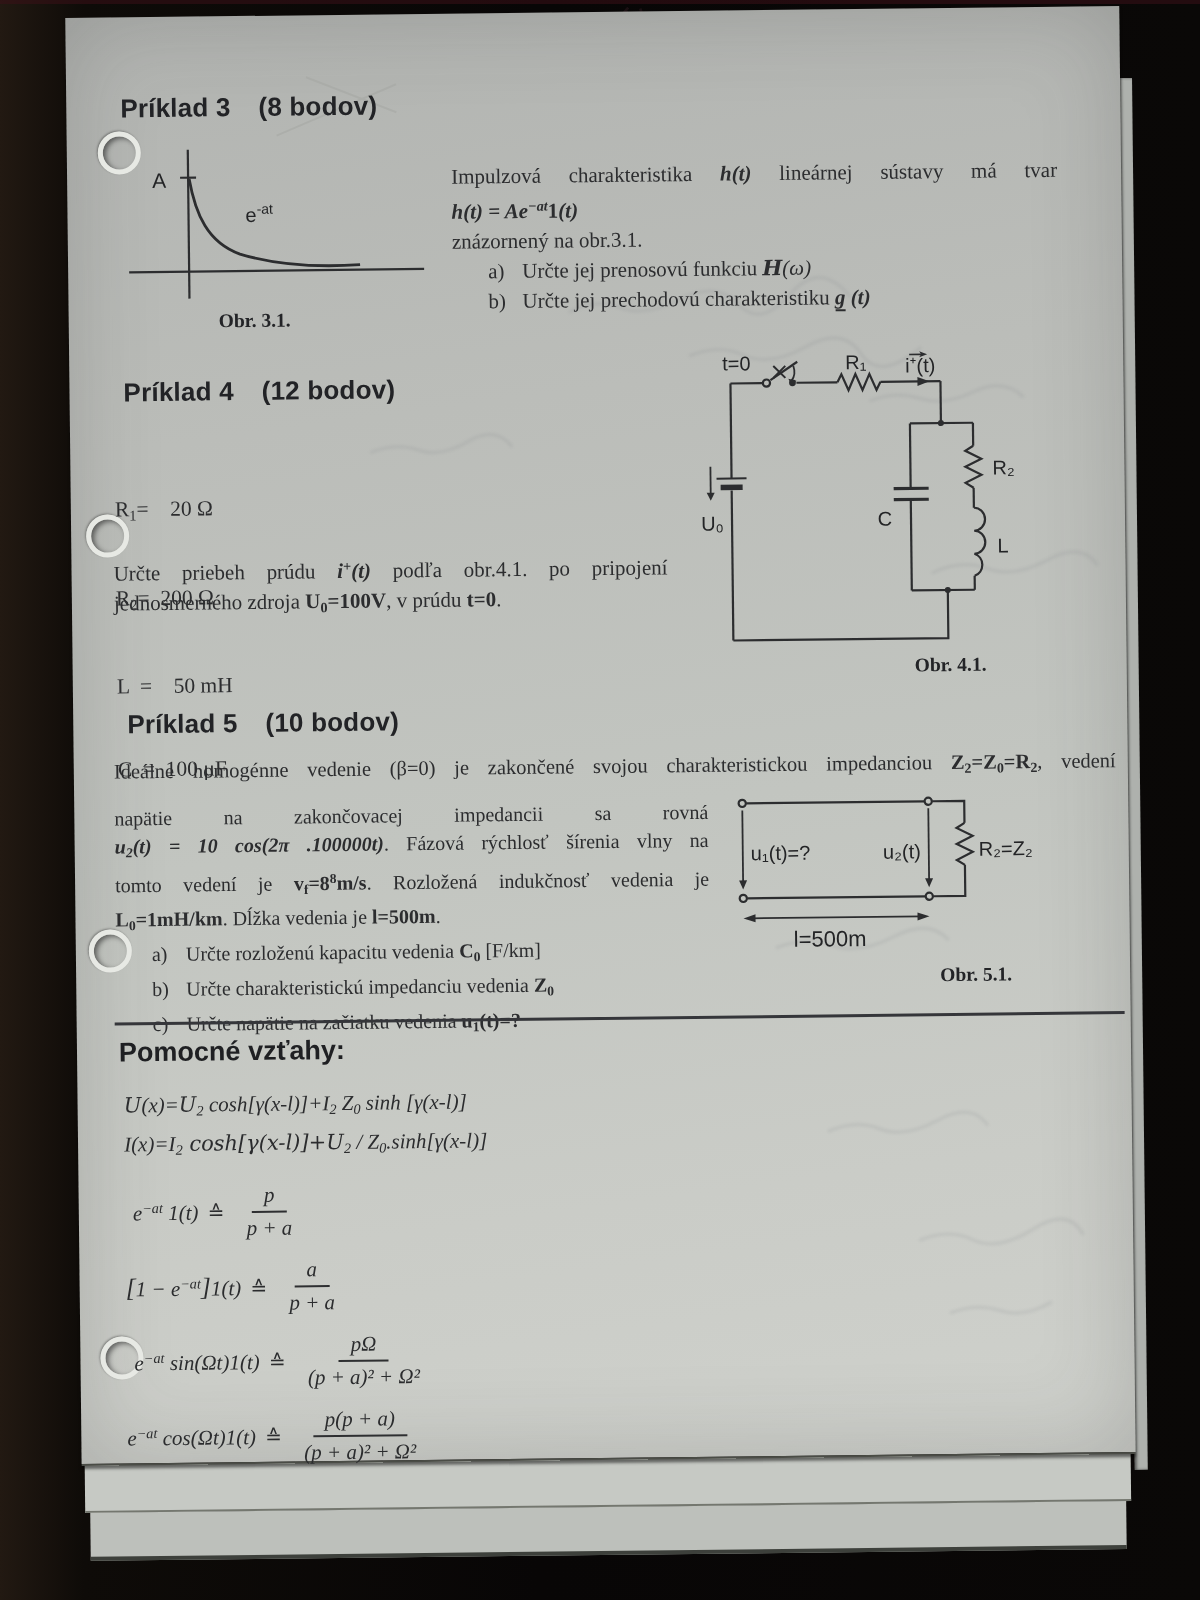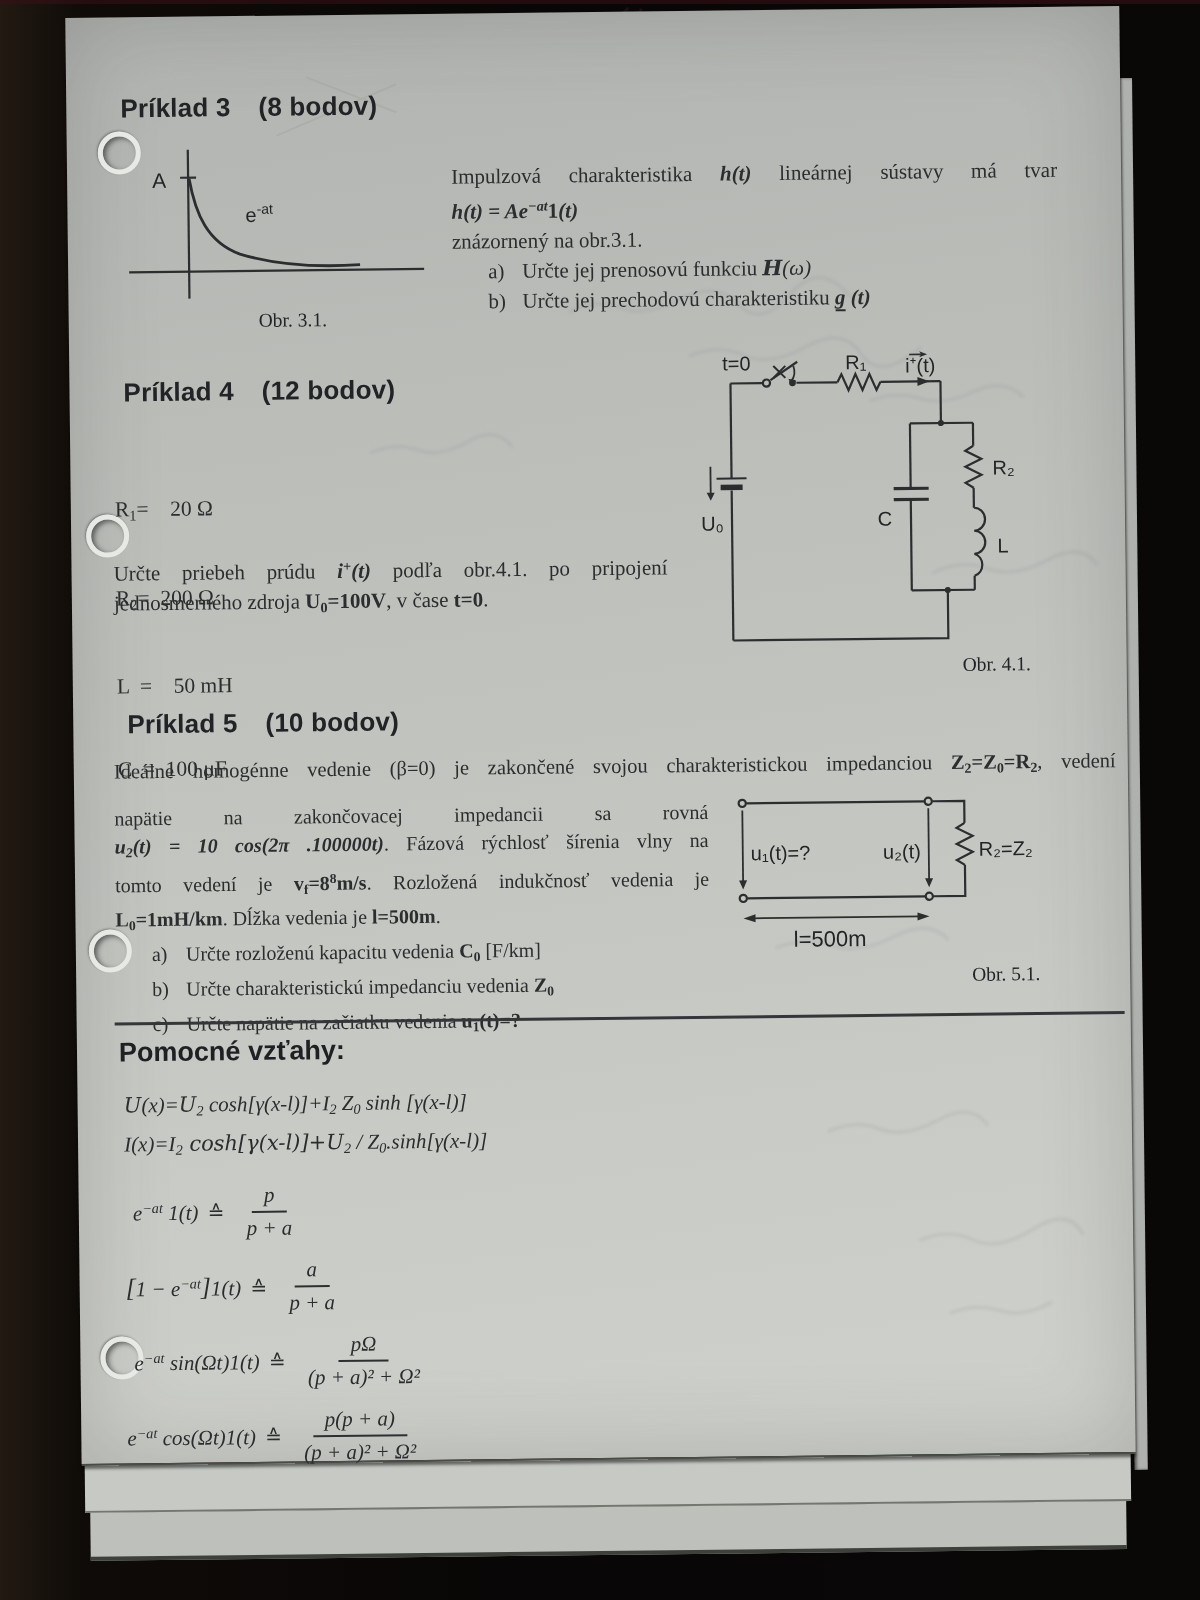--- a/index.html
+++ b/index.html
@@ -21,21 +21,21 @@
   }
   .ring{position:absolute;width:33px;height:33px;border-radius:50%;border:5px solid #e7e9e4;
     box-shadow:inset 3px 2px 5px rgba(22,22,22,.55), -1px -1px 2px rgba(25,25,25,.35);}
   .overlay{position:absolute;left:0;top:0;width:1054px;height:1446px;pointer-events:none;}
 
   .heading{position:absolute;font-family:"Liberation Sans",sans-serif;font-weight:700;font-size:26px;color:#222326;letter-spacing:.2px;}
   .heading .pts{margin-left:28px;}
   .serif{font-family:"Liberation Serif",serif;color:#2c2d2f;}
   .jl{text-align:justify;text-align-last:justify;}
   .just{text-align:justify;}
-  .fig-cap{font-family:"Liberation Serif",serif;font-weight:400;font-size:19.5px;color:#232427;margin-left:40px;}
+  .fig-cap{font-family:"Liberation Serif",serif;font-weight:700;font-size:19.5px;color:#232427;}
 
   
   .rich span.b{font-weight:700;}
   .rich span.i{font-style:italic;}
   .rich span.bi{font-weight:700;font-style:italic;text-align:right;}
   .rich span.u{border-bottom:2.5px solid #2b2c2e;}
   .rich span.sub{font-size:.68em;vertical-align:-0.28em;}
   .rich span.sup{font-size:.68em;vertical-align:0.5em;}
   .rich span.scr{font-family:"DejaVu Serif",serif;}
   .rich span.big{font-size:1.22em;}
@@ -55,23 +55,23 @@
   .formulas{position:absolute;left:46px;top:1072px;width:600px;font-size:21px;color:#2b2c2e;}
   .formulas .fline{line-height:33px;}
   .f-row{display:flex;align-items:center;margin-top:17px;}
   .frac{display:inline-flex;flex-direction:column;align-items:center;font-style:italic;margin-left:6px;}
   .frac .num{display:block;padding:0 12px 3px;border-bottom:2.5px solid #2e2f31;}
   .frac .den{display:block;padding:3px 12px 0;}
   .f-indent{margin-left:8px;}
 
   .fig3{position:absolute;left:40px;top:126px;width:330px;height:205px;}
   .fig4{position:absolute;left:600px;top:330px;width:440px;height:352px;}
-  .fig4 .fig-cap{position:absolute;left:250px;top:316px;}
+  .fig4 .fig-cap{position:absolute;left:242px;top:316px;}
   .fig5{position:absolute;left:628px;top:760px;width:430px;height:220px;}
-  .fig5 .fig-cap{position:absolute;left:228px;top:196px;}
+  .fig5 .fig-cap{position:absolute;left:236px;top:196px;}
   .fig3 .fig-cap{position:absolute;left:110px;top:168px;}
   svg text{fill:#232426;}
 </style>
 </head>
 <body>
 
 <div class="top-edge-tint"></div>
 
 <div class="stack">
   <div class="sheet-sliver"></div>
@@ -149,21 +149,21 @@
       <span>Príklad 4</span><span class="pts">(12 bodov)</span>
     </div>
 
     <div class="params">
       <div class="rich"><span>R</span><span class="sub">1</span><span>=    20 Ω</span></div>
       <div class="rich"><span>R</span><span class="sub">2</span><span>=  200 Ω</span></div>
       <div class="rich"><span>L  =    50 mH</span></div>
       <div class="rich"><span>C  =  100 μF</span></div>
     </div>
 
-    <div class="p4-body serif rich just"><span>Určte priebeh prúdu </span><span class="bi">i</span><span class="bi sup">+</span><span class="bi">(t)</span><span> podľa obr.4.1. po pripojení jednosmerného zdroja </span><span class="b">U</span><span class="b sub">0</span><span class="b">=100V</span><span>, v čase </span><span class="b">t=0</span><span>.</span></div>
+    <div class="p4-body serif rich just"><span>Určte priebeh prúdu </span><span class="bi">i</span><span class="bi sup">+</span><span class="bi">(t)</span><span> podľa obr.4.1. po pripojení jednosmerného zdroja </span><span class="b">U</span><span class="b sub">0</span><span class="b">=100V</span><span>, v prúdu </span><span class="b">t=0</span><span>.</span></div>
 
     <div class="fig4">
       <svg width="365" height="308" viewBox="0 0 365 308">
         <g stroke="#2c2d2f" stroke-width="2.2" fill="none">
 
           <path d="M61,43 L93,43"></path>
           <circle cx="97" cy="43" r="3.6"></circle>
           <path d="M101,40 L128,22"></path>
           <path d="M104,26 L116,38 M116,26 L104,38" stroke-width="2"></path>
           <path d="M124,26 q3,9 -2,15" stroke-width="1.8"></path>

